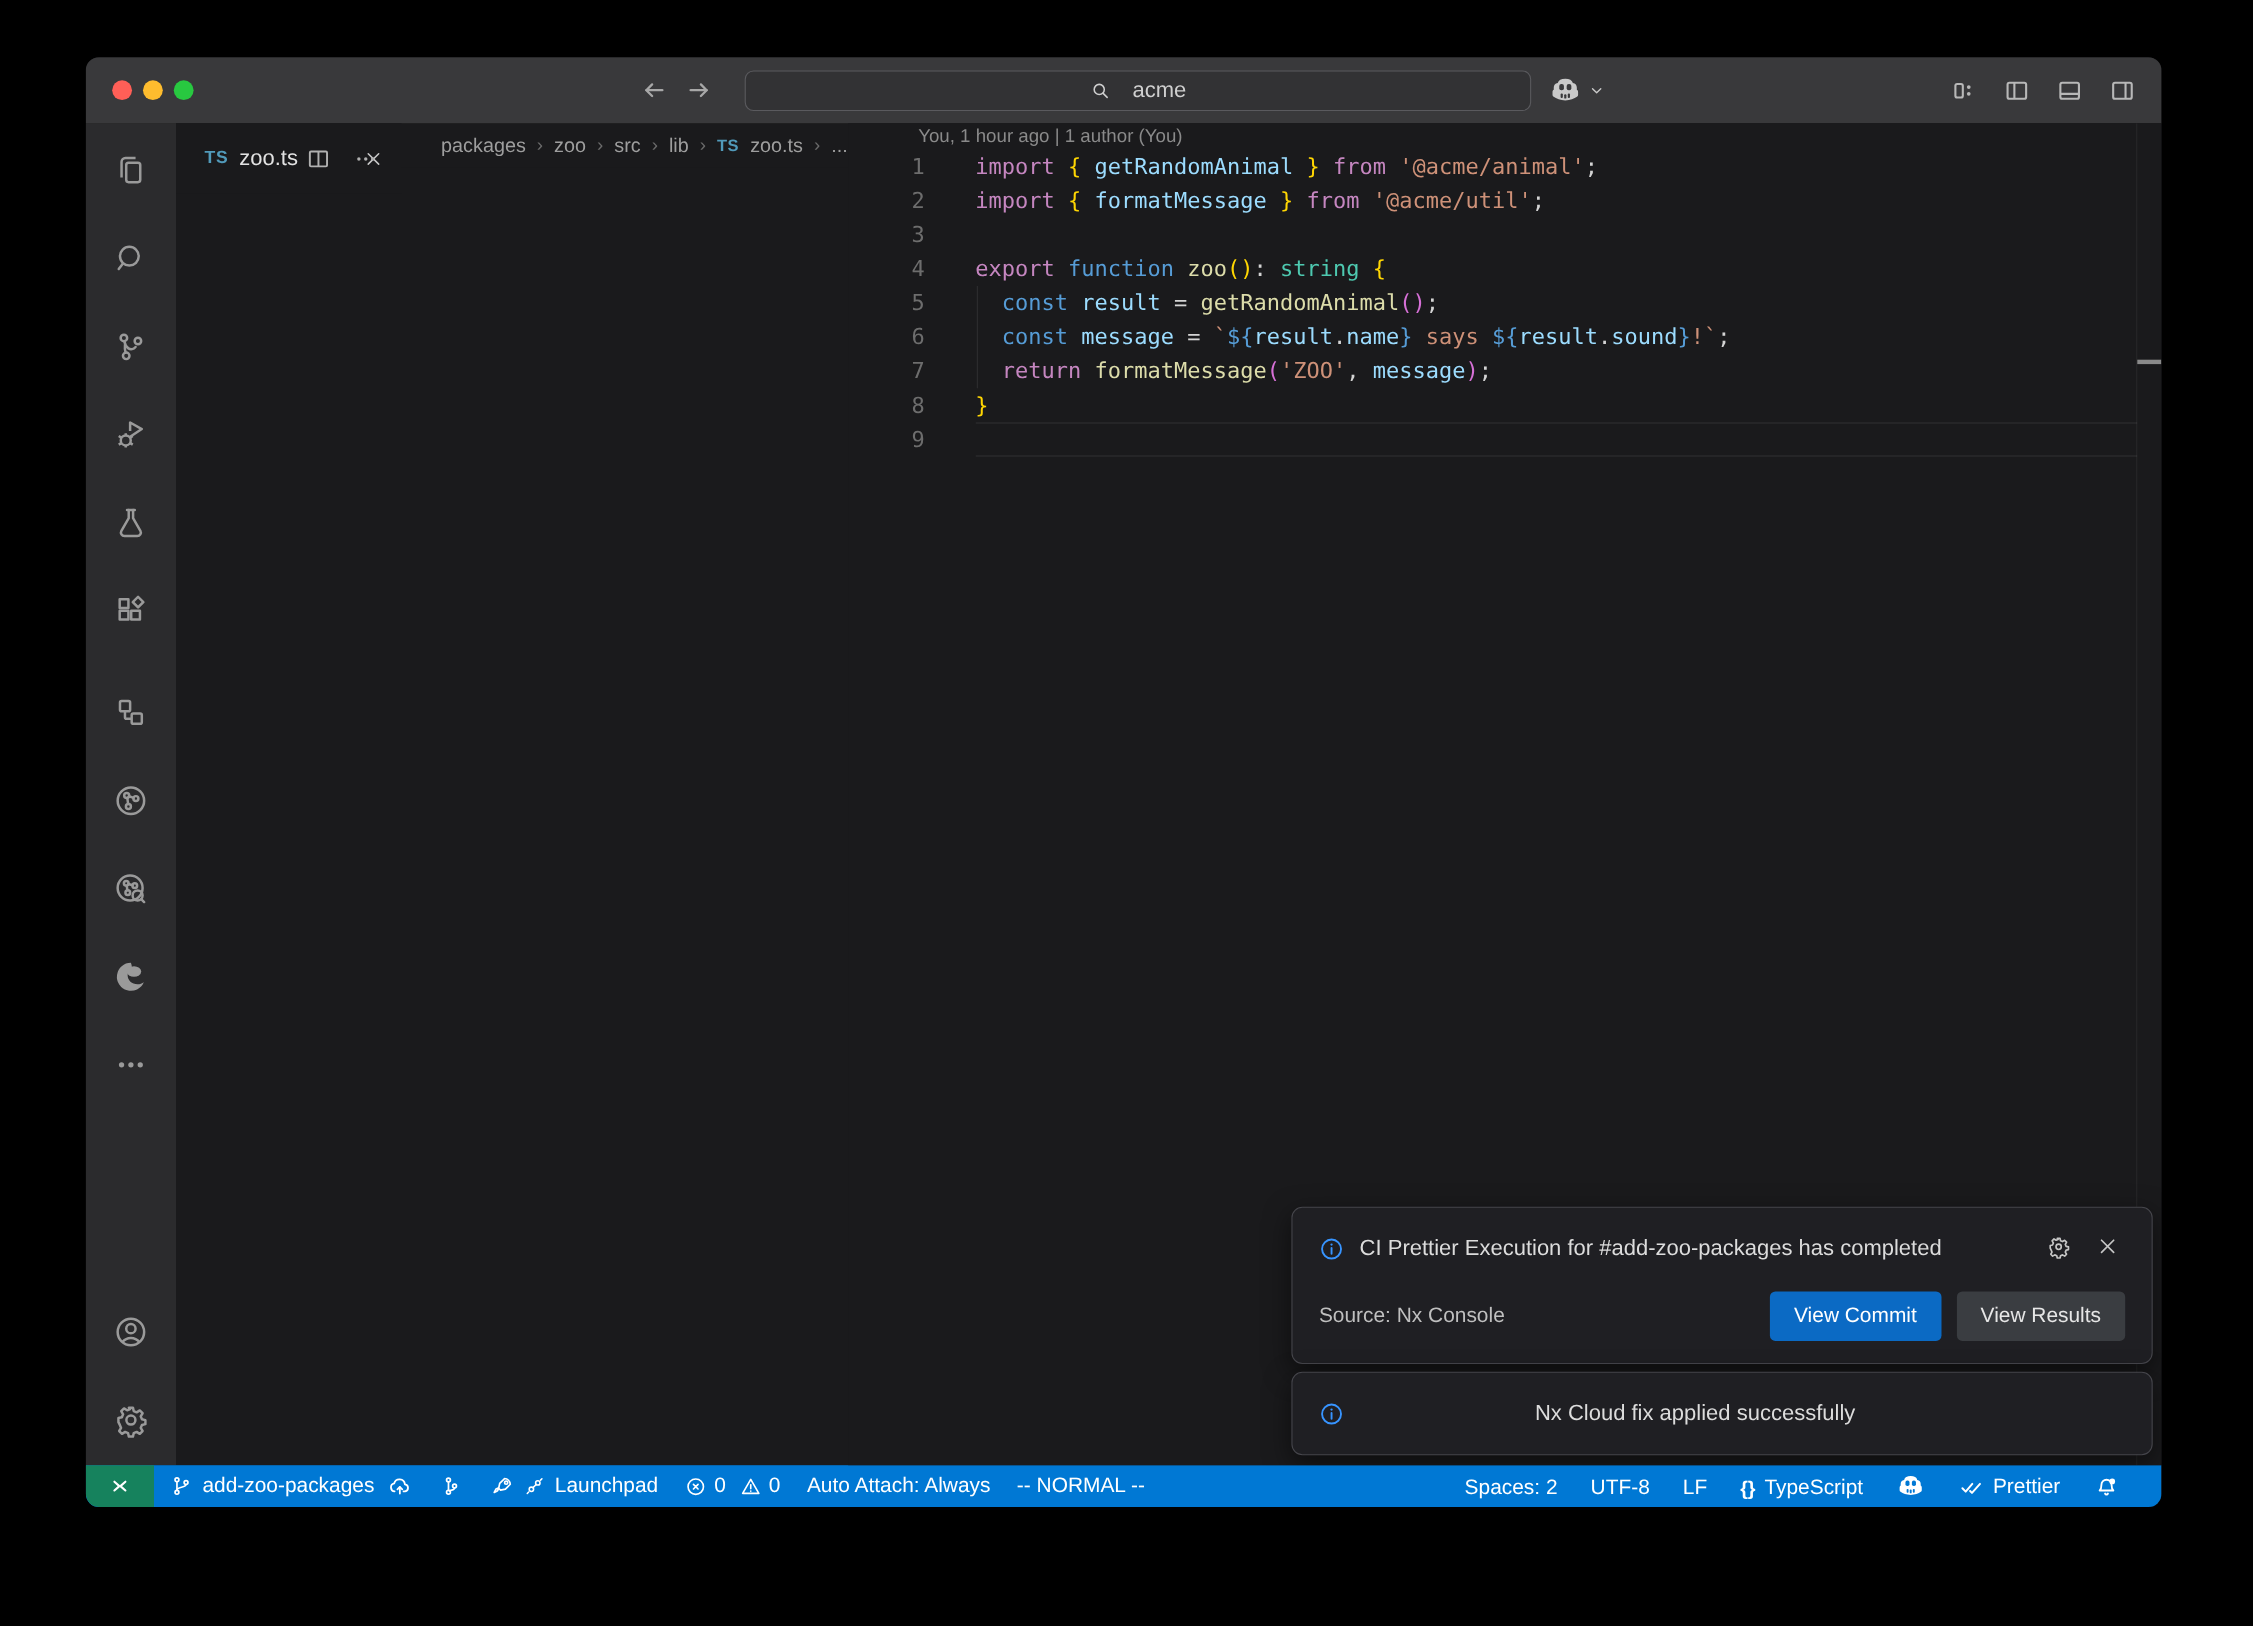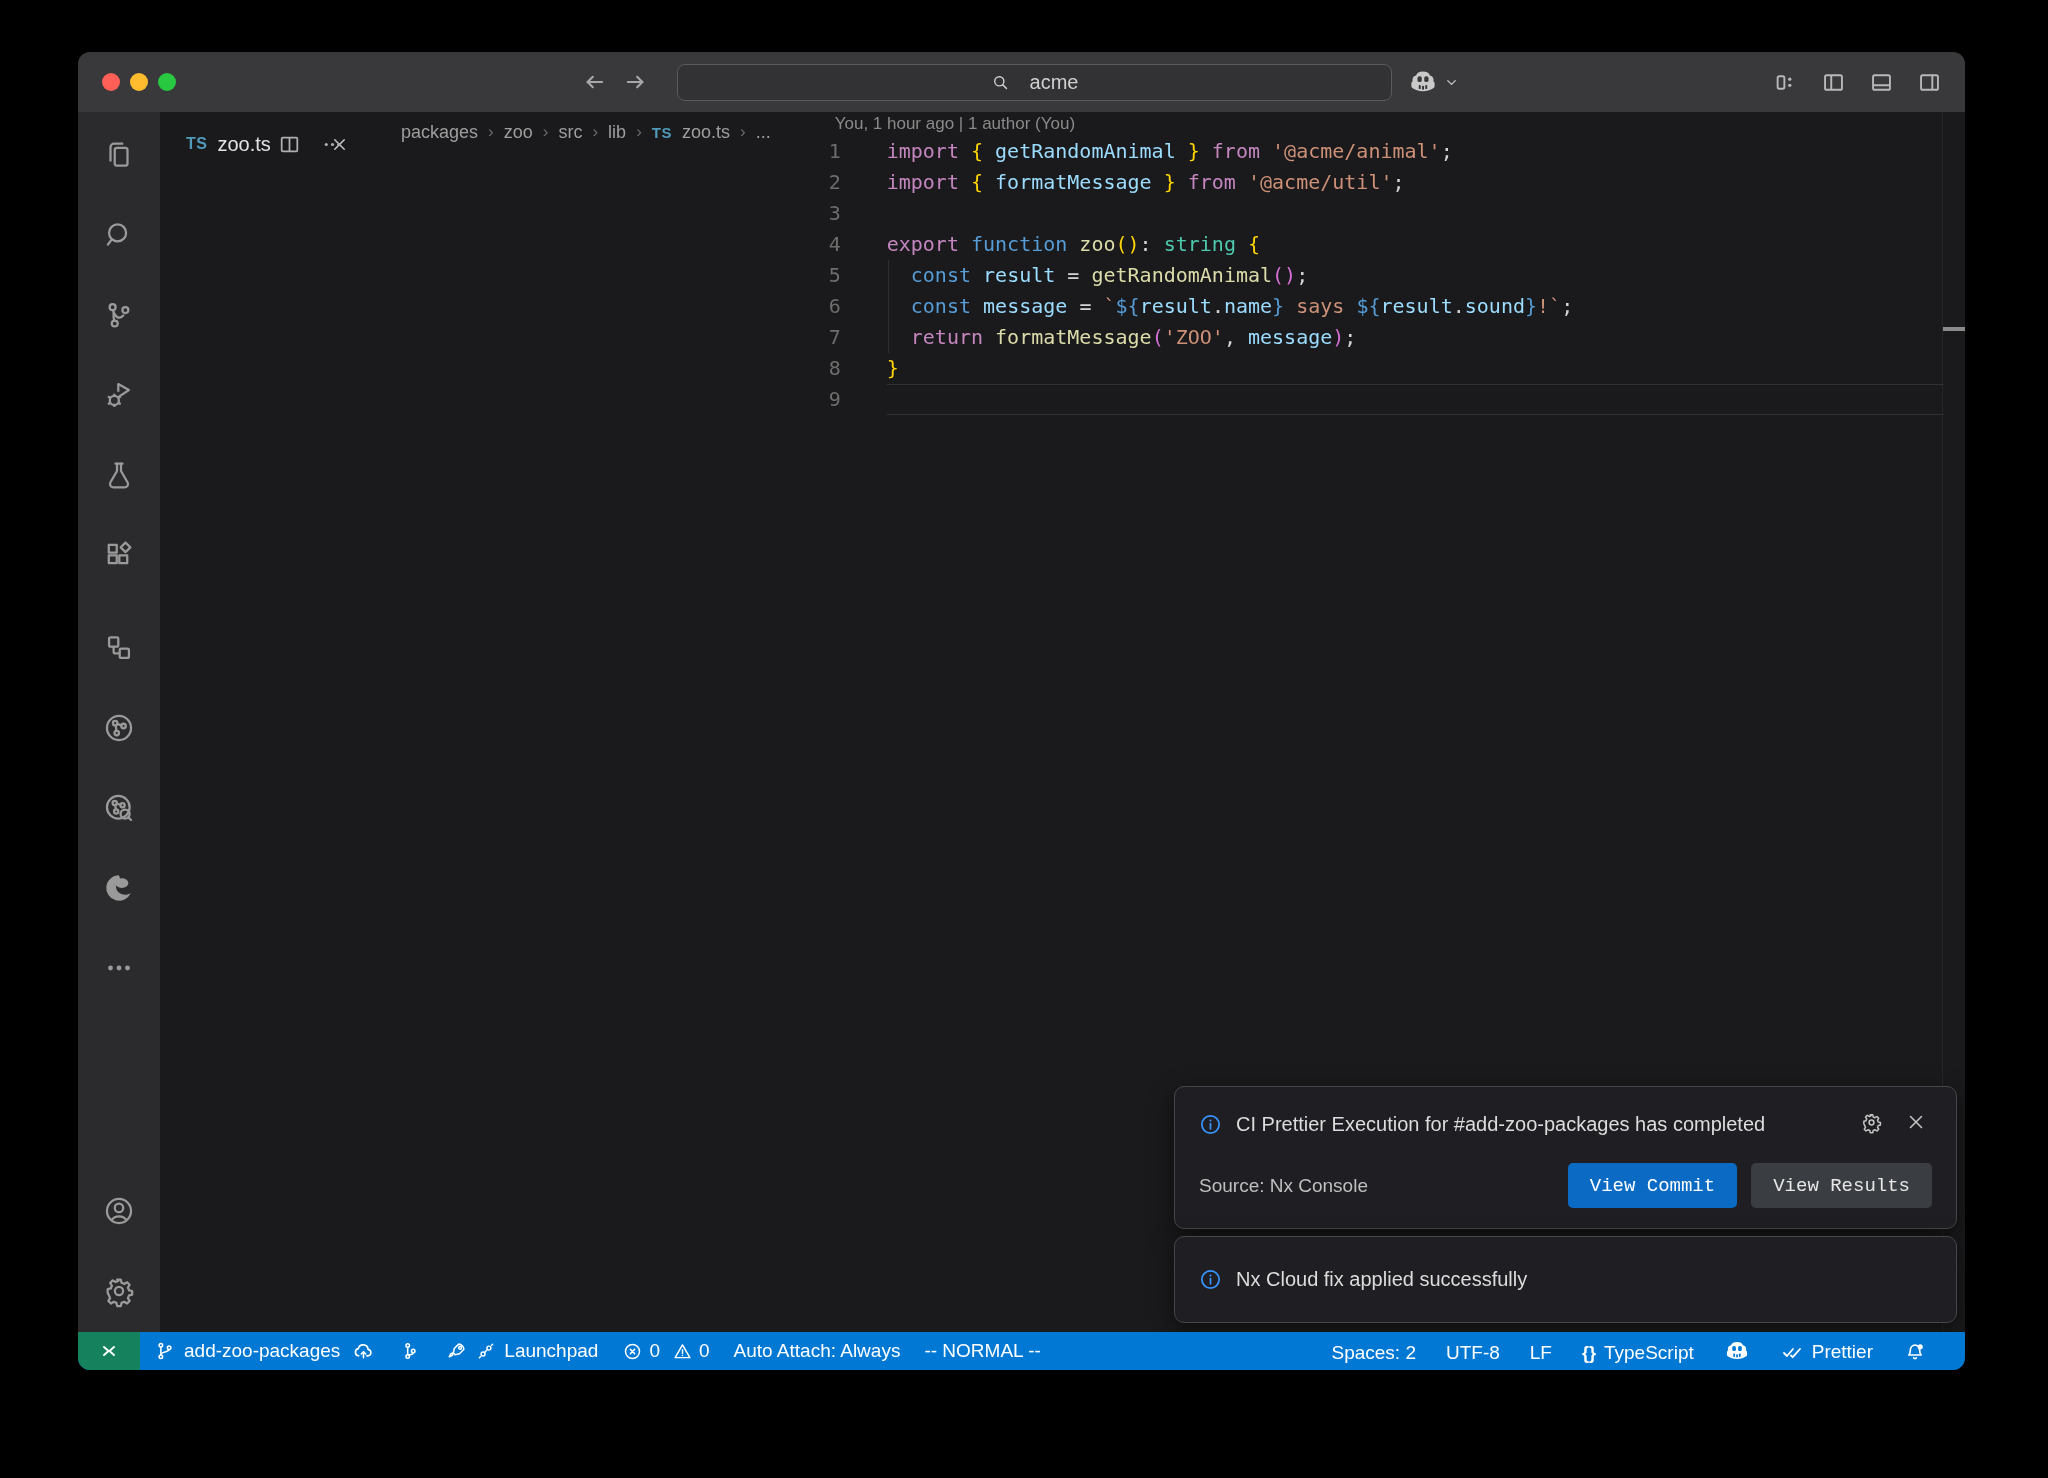--- a/index.html
+++ b/index.html
@@ -70,24 +70,24 @@
   .toast { background:#1F1F23; border:1px solid #45454B; border-radius:10px;
            box-shadow:0 8px 24px rgba(0,0,0,.5); }
   .toast-1 { padding:20px 24px 20px 24px; }
   .toast-head { display:flex; align-items:flex-start; gap:14px; }
   .toast-msg { flex:1; font-size:20px; line-height:46px; color:#DCDCDC; max-width:610px; margin-top:-6px; }
   .toast-tools { display:flex; gap:22px; color:#C5C5C5; margin-top:4px; }
   .toast-foot { display:flex; align-items:center; margin-top:16px; }
   .toast-src { font-size:19px; color:#BFBFBF; }
   .toast-btns { margin-left:auto; display:flex; gap:14px; }
   .btn { height:45px; padding:0 22px; border:none; border-radius:5px; font-size:19px;
-         font-family:Liberation Mono, monospace; display:flex; align-items:center; }
+         font-family:Liberation Sans, sans-serif; display:flex; align-items:center; }
   .btn-primary { background:#0B6AC4; color:#FFFFFF; }
   .btn-secondary { background:#3A3D41; color:#E6E6E6; }
-  .toast-2 { padding:0 24px; height:87px; display:flex; align-items:center; gap:14px; }
+  .toast-2 { padding:0 24px; height:76px; display:flex; align-items:center; gap:14px;text-align:center; }
   .toast-2 .toast-msg { line-height:normal; margin-top:0; }
 
   
   .statusbar { height:38px; flex:none; background:#0078D4; display:flex; align-items:center;
                color:#FFFFFF; font-size:19px; }
   .sb-remote { width:62px; height:100%; background:#16825D; border-bottom-left-radius:12px;
                display:flex; align-items:center; justify-content:center; flex:none; }
   .sb-left { display:flex; align-items:center; gap:24px; padding-left:14px; }
   .sb-right { margin-left:auto; display:flex; align-items:flex-end; gap:30px; padding-right:38px; }
   .sb-item { display:flex; align-items:center; gap:8px; white-space:nowrap; }

